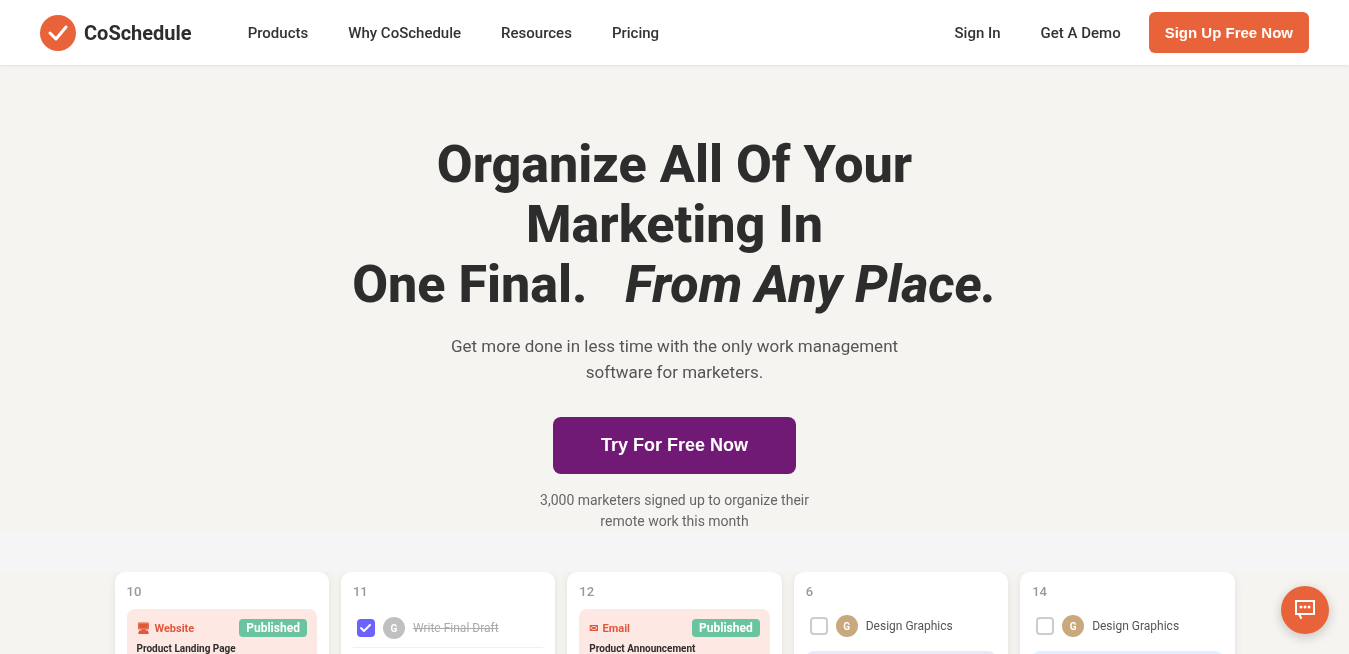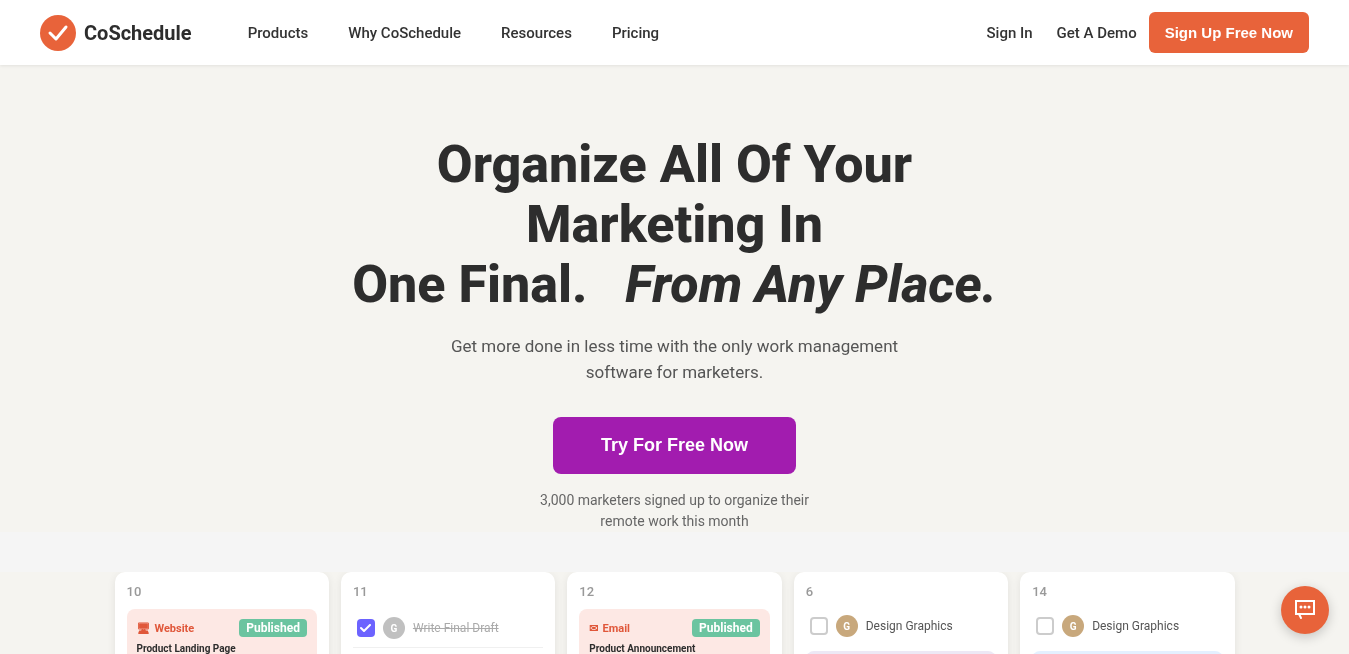--- a/index.html
+++ b/index.html
@@ -42,20 +42,21 @@
       padding: 8px 16px;
       font-size: 15px;
       color: #333;
       cursor: pointer;
       border-radius: 4px;
       font-weight: 500;
     }
     .navbar-right {
       display: flex;
       align-items: center;
+      gap: 16px;
     }
     .sign-in-btn {
       font-size: 15px;
       color: #333;
       cursor: pointer;
       font-weight: 500;
       padding: 8px 12px;
     }
     .demo-btn {
       font-size: 15px;
@@ -95,21 +96,21 @@
       margin-left: 25px;
     }
     .hero-subtitle {
       font-size: 17px;
       color: #555;
       max-width: 500px;
       margin: 0 auto 32px;
       line-height: 1.5;
     }
     .try-btn {
-      background: #a21caf;
+      background: #701a75;
       color: #fff;
       border: none;
       border-radius: 8px;
       padding: 18px 48px;
       font-size: 18px;
       font-weight: 700;
       cursor: pointer;
       display: inline-block;
       margin-bottom: 16px;
     }

